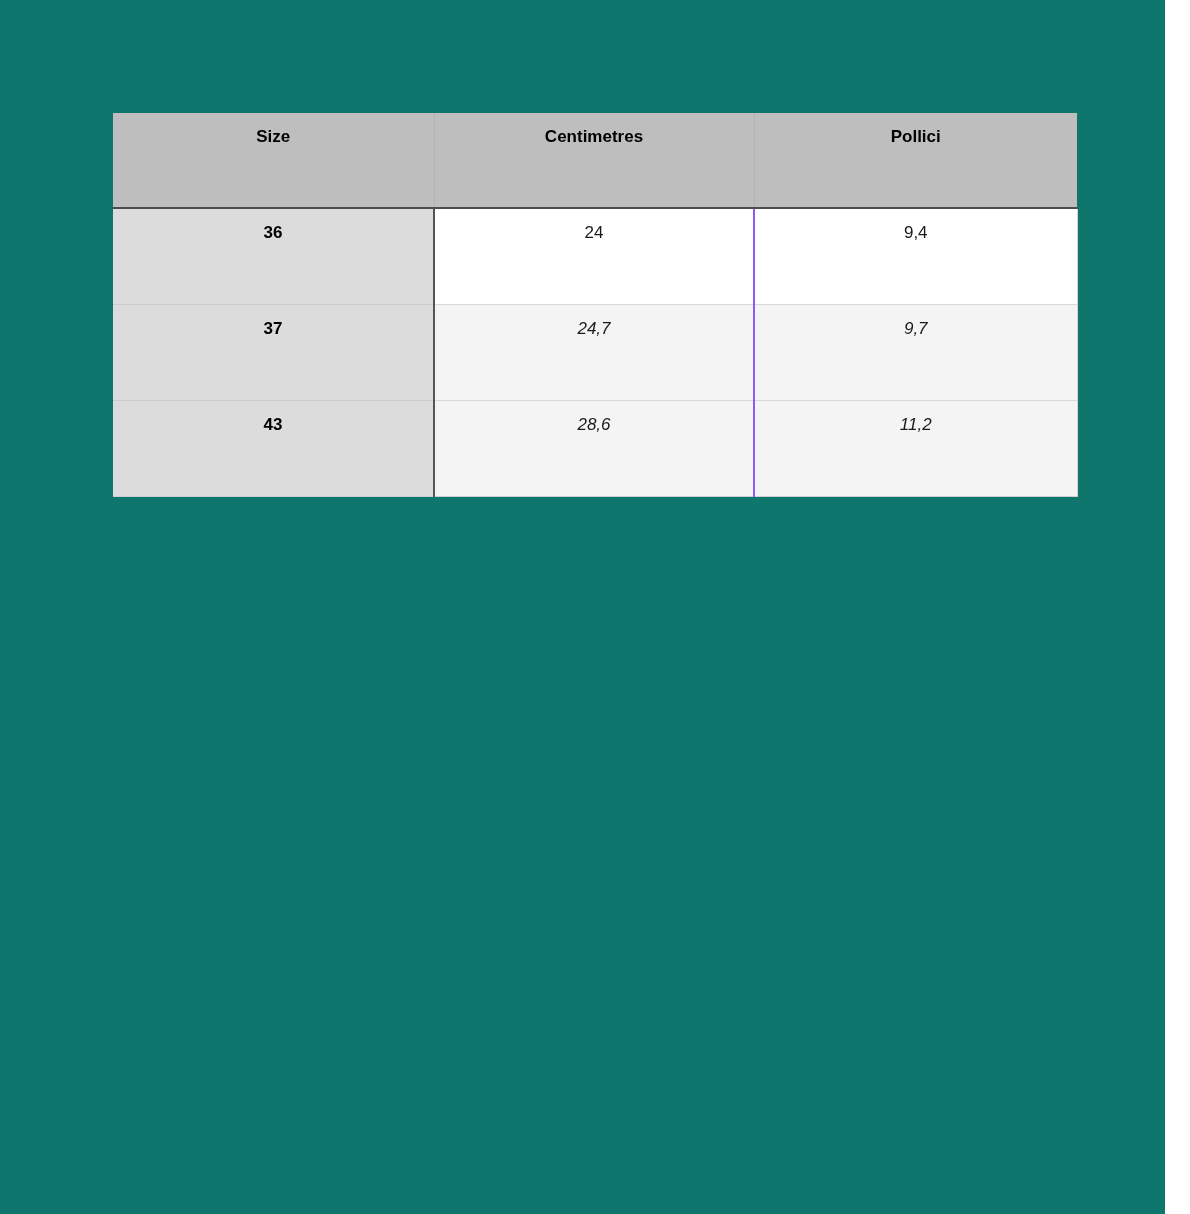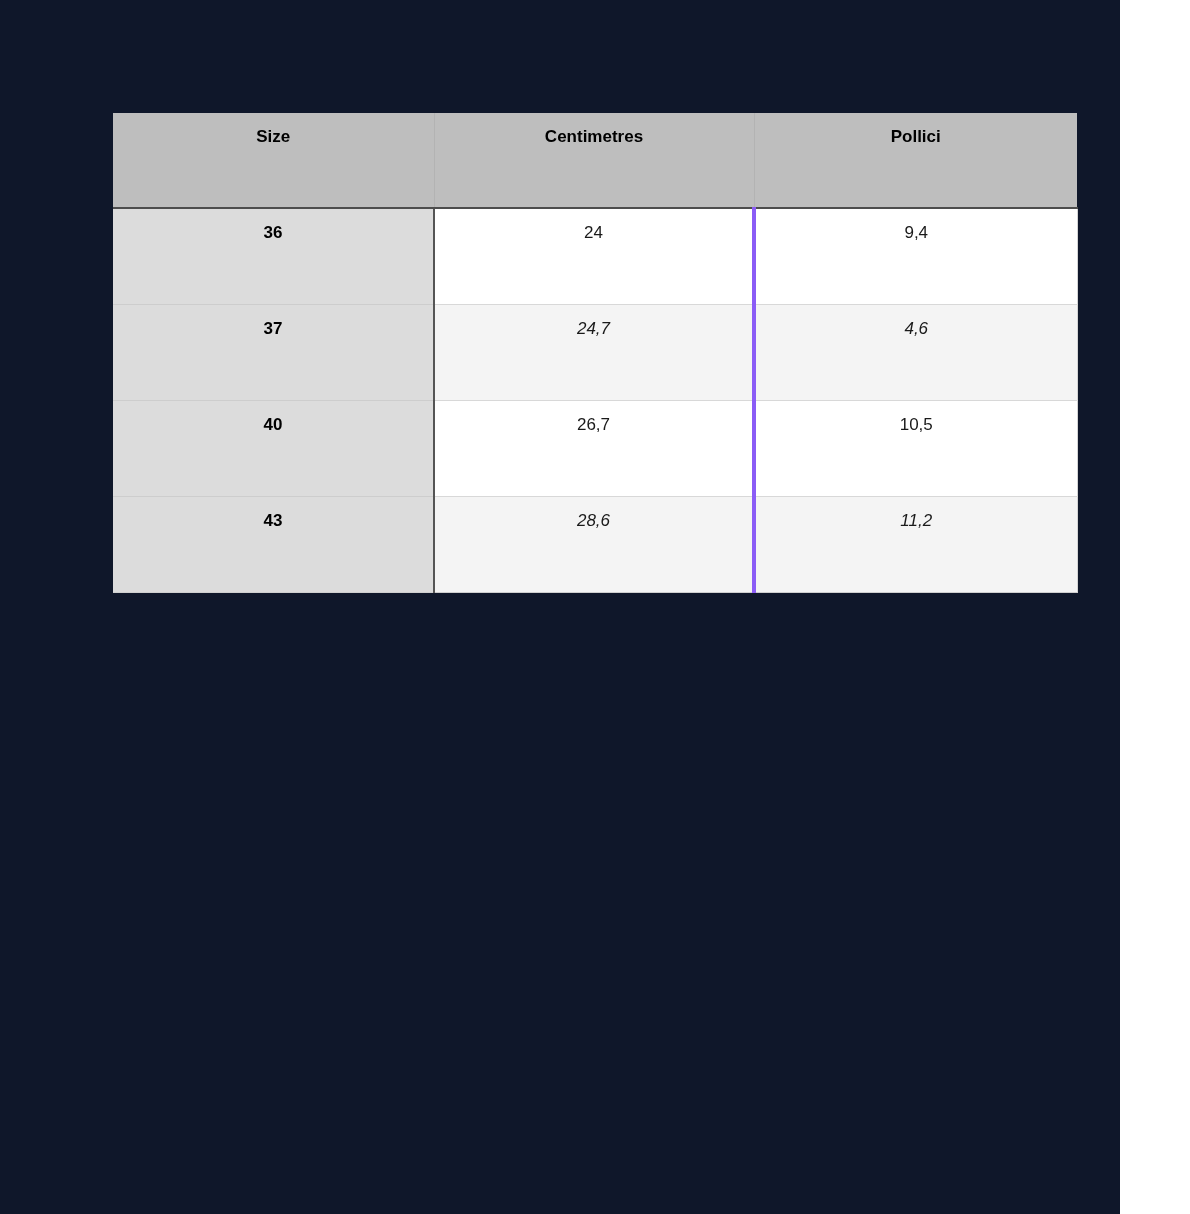--- a/index.html
+++ b/index.html
@@ -11,21 +11,22 @@
     width: 1190px;
     height: 1214px;
     font-family: "Liberation Sans", sans-serif;
     -webkit-font-smoothing: antialiased;
   }
 
   .page {
     position: relative;
     width: 1120px;
     height: 1214px;
-    background: #0f172a;
+    background: #0f766e;
+    padding-left: 45px;
   }
 
   .size-table-wrap {
     position: absolute;
     left: 113px;
     top: 113px;
     width: 964px;
   }
 
   table.size-table {
@@ -82,21 +83,21 @@
   tbody td.cell-val {
     background: #ffffff;
     font-weight: normal;
   }
   tbody tr.alt td.cell-val {
     background: #f4f4f4;
     font-style: italic;
   }
 
   tbody td.cell-cm {
-    border-right: 4px solid #8b5cf6;
+    border-right: 2px solid #8b5cf6;
   }
 
   tbody td.cell-in {
     border-right: 1px solid #d4d4d4;
   }
 
   tbody tr:last-child td {
     border-bottom: 1px solid #cfcfcf;
   }
 </style>
@@ -123,26 +124,21 @@
 
       <tbody>
         <tr>
           <td class="cell-size">36</td>
           <td class="cell-val cell-cm">24</td>
           <td class="cell-val cell-in">9,4</td>
         </tr>
         <tr class="alt">
           <td class="cell-size">37</td>
           <td class="cell-val cell-cm">24,7</td>
-          <td class="cell-val cell-in">4,6</td>
-        </tr>
-        <tr>
-          <td class="cell-size">40</td>
-          <td class="cell-val cell-cm">26,7</td>
-          <td class="cell-val cell-in">10,5</td>
+          <td class="cell-val cell-in">9,7</td>
         </tr>
         <tr class="alt">
           <td class="cell-size">43</td>
           <td class="cell-val cell-cm">28,6</td>
           <td class="cell-val cell-in">11,2</td>
         </tr>
       </tbody>
     </table>
   </div>
 

